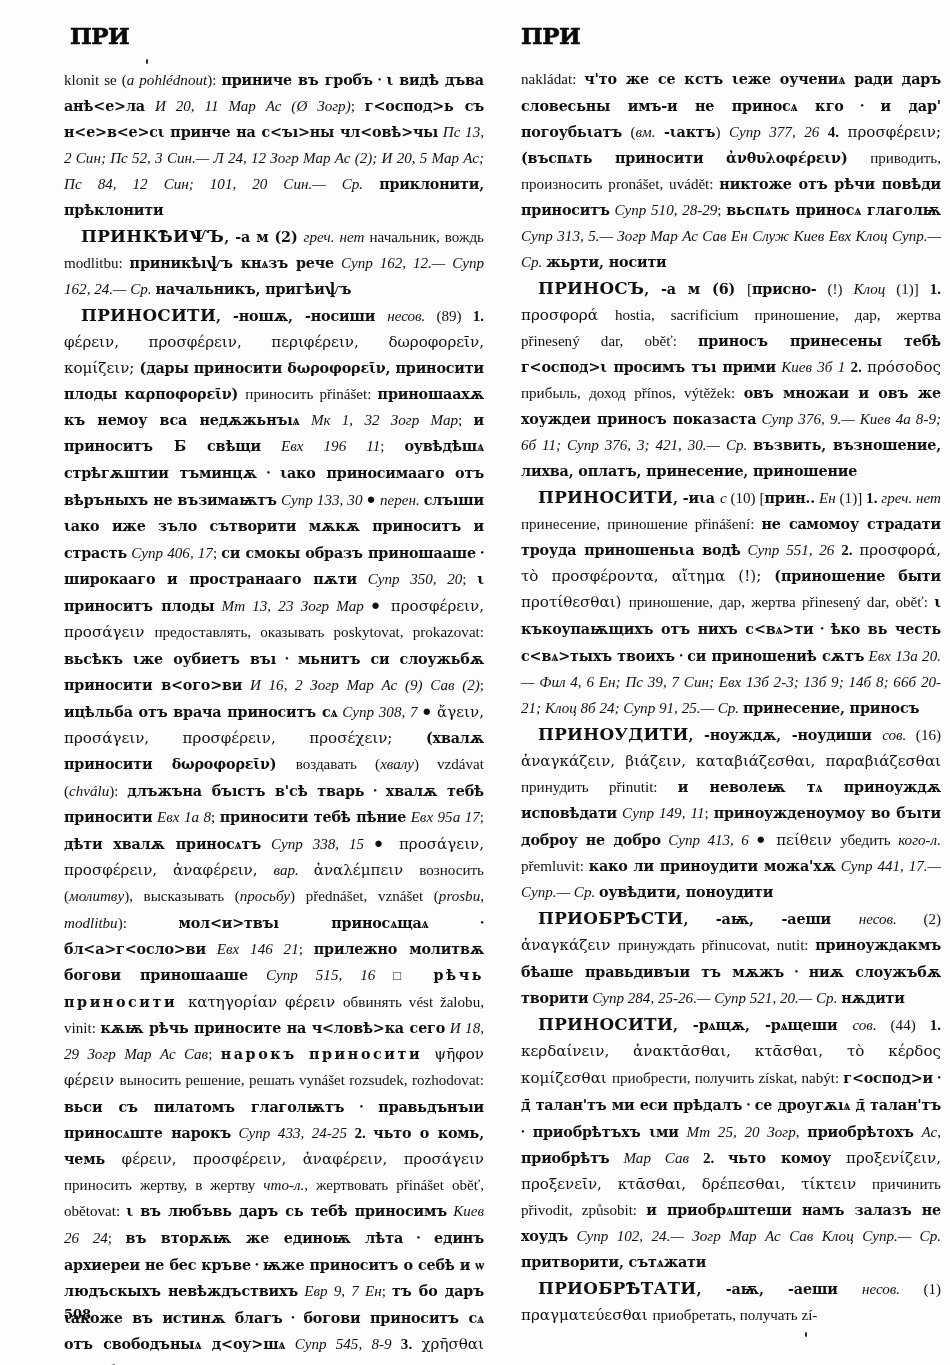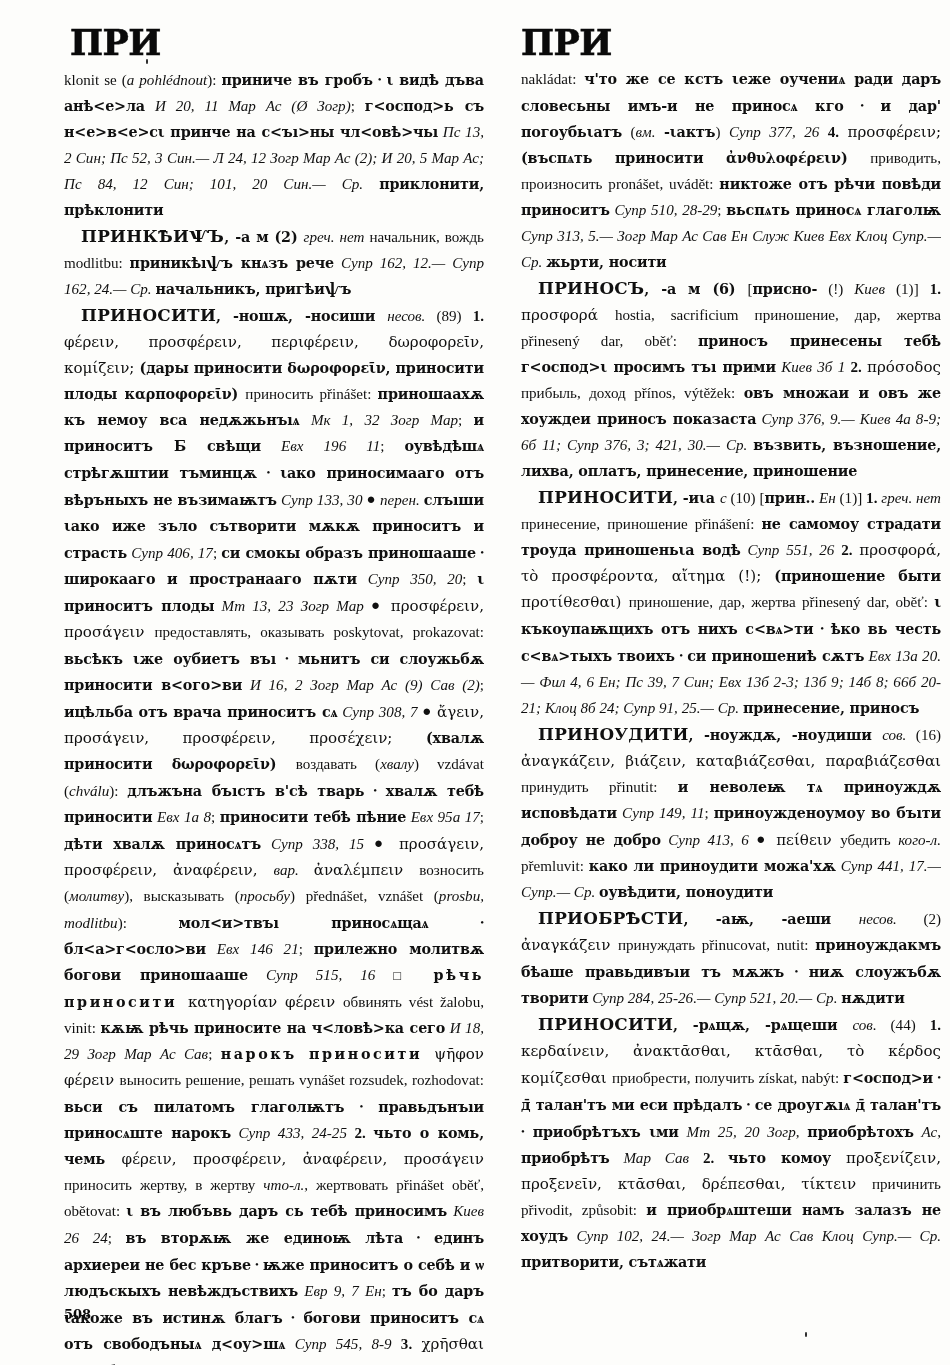--- a/index.html
+++ b/index.html
@@ -21,21 +21,21 @@
     inset: 0;
     background: #fdfdfb;
   }
 
   
   .running-head {
     position: absolute;
     top: 22px;
     font-family: "DejaVu Serif", "Liberation Serif", serif;
     font-weight: 700;
-    font-size: 35px;
+    font-size: 23px;
     letter-spacing: -0.5px;
     color: #0a0a0a;
     -webkit-text-stroke: 0.6px #0a0a0a;
   }
   .running-head.left  { left: 70px; }
   .running-head.right { left: 521px; }
 
   
   .columns {
     position: absolute;
@@ -157,21 +157,21 @@
 
     </div>
 
     <div class="col right">
 
       <p>
         <span class="rm">nakládat: </span><span class="ocs">ч'то же се κстъ ιеже оучениѧ ради даръ словесьны имъ-и не приносѧ κго</span> <span class="dot-sm">•</span> <span class="ocs">и дар' погоубьιатъ</span> (<span class="it">вм.</span> <span class="ocs">-ιактъ</span>) <span class="src">Супр 377, 26</span> <span class="sn">4.</span> <span class="gr it">προσφέρειν; </span><span class="ocs">(въспѧть приносити <span class="gr it">ἀνθυλοφέρειν</span>) </span><span class="ru">приводить, произносить </span><span class="rm">pronášet, uvádět: </span><span class="ocs">никтоже отъ рѣчи повѣди приноситъ</span> <span class="src">Супр 510, 28-29</span>; <span class="ocs">вьспѧть приносѧ глаголѭ</span> <span class="src">Супр 313, 5.— Зогр Мар Ас Сав Ен Служ Киев Евх Клоц Супр.— Ср.</span> <span class="ocs">жьрти, носити</span>
       </p>
 
       <p class="entry">
-        <span class="hw">ПРИНОСЪ</span><span class="ocs">, -а м (6) </span><span>[<span class="ocs">присно-</span> (!) <span class="src">Киев</span> (1)]</span>
+        <span class="hw">ПРИНОСЪ</span><span class="ocs">, -а м (6) </span><span>[<span class="ocs">присно-</span> (!) <span class="src">Клоц</span> (1)]</span>
         <span class="sn">1.</span> <span class="gr it">προσφορά </span><span class="rm">hostia, sacrificium </span><span class="ru">приношение, дар, жертва </span><span class="rm">přinesený dar, oběť: </span><span class="ocs">приносъ принесены тебѣ г&lt;оспод&gt;ι просимъ тъı прими</span> <span class="src">Киев 3б 1</span> <span class="sn">2.</span> <span class="gr it">πρόσοδος </span><span class="ru">прибыль, доход </span><span class="rm">přínos, výtěžek: </span><span class="ocs">овъ множаи и овъ же хоуждеи приносъ показаста</span> <span class="src">Супр 376, 9.— Киев 4а 8-9; 6б 11; Супр 376, 3; 421, 30.— Ср.</span> <span class="ocs">възвить, възношение, лихва, оплатъ, принесение, приношение</span>
       </p>
 
       <p class="entry">
         <span class="hw">ПРИНОСИТИ</span><span class="ocs">, -иιа </span><span class="it">с</span> <span class="rm">(10)</span> <span>[<span class="ocs">прин..</span> <span class="src">Ен</span> (1)]</span>
         <span class="sn">1.</span> <span class="it">греч. нет </span><span class="ru">принесение, приношение </span><span class="rm">přinášení: </span><span class="ocs">не самомоу страдати троуда приношеньιа водѣ</span> <span class="src">Супр 551, 26</span> <span class="sn">2.</span> <span class="gr it">προσφορά, τὸ προσφέροντα, αἴτημα (!); </span><span class="ocs">(приношение быти </span><span class="gr it">προτίθεσθαι) </span><span class="ru">приношение, дар, жертва </span><span class="rm">přinesený dar, oběť: </span><span class="ocs">ι къкоуπаѭщихъ отъ нихъ с&lt;вѧ&gt;ти</span> <span class="dot-sm">•</span> <span class="ocs">ѣко вь честь с&lt;вѧ&gt;тыхъ твоихъ</span> <span class="dot-sm">•</span> <span class="ocs">си приношениѣ сѫтъ</span> <span class="src">Евх 13а 20.— Фил 4, 6 Ен; Пс 39, 7 Син; Евх 13б 2-3; 13б 9; 14б 8; 66б 20-21; Клоц 8б 24; Супр 91, 25.— Ср.</span> <span class="ocs">принесение, приносъ</span>
       </p>
 
       <p class="entry">
         <span class="hw">ПРИНОУДИТИ</span><span class="ocs">, -ноуждѫ, -ноудиши </span><span class="it">сов.</span><span class="rm"> (16)</span>
@@ -181,19 +181,23 @@
       <p class="entry">
         <span class="hw">ПРИОБРѢСТИ</span><span class="ocs">, -аѭ, -аеши </span><span class="it">несов.</span><span class="rm"> (2)</span>
         <span class="gr it">ἀναγκάζειν </span><span class="ru">принуждать </span><span class="rm">přinucovat, nutit: </span><span class="ocs">приноуждаκмъ бѣаше правьдивъıи тъ мѫжъ</span> <span class="dot-sm">•</span> <span class="ocs">ниѫ слоужъбѫ творити</span> <span class="src">Супр 284, 25-26.— Супр 521, 20.— Ср.</span> <span class="ocs">нѫдити</span>
       </p>
 
       <p class="entry">
         <span class="hw">ПРИНОСИТИ</span><span class="ocs">, -рѧщѫ, -рѧщеши </span><span class="it">сов.</span><span class="rm"> (44)</span>
         <span class="sn">1.</span> <span class="gr it">κερδαίνειν, ἀνακτᾶσθαι, κτᾶσθαι, τὸ κέρδος κομίζεσθαι </span><span class="ru">приобрести, получить </span><span class="rm">získat, nabýt: </span><span class="ocs">г&lt;оспод&gt;и</span> <span class="dot-sm">•</span> <span class="ocs">д̄ талан'тъ ми еси прѣдалъ</span> <span class="dot-sm">•</span> <span class="ocs">се дроугѫıѧ д̄ талан'тъ</span> <span class="dot-sm">•</span> <span class="ocs">приобрѣтъхъ ιми</span> <span class="src">Мт 25, 20 Зогр</span>, <span class="ocs">приобрѣтохъ</span> <span class="src">Ас</span>, <span class="ocs">приобрѣтъ</span> <span class="src">Мар Сав</span> <span class="sn">2.</span> <span class="ocs">чьто комоу </span><span class="gr it">προξενίζειν, προξενεῖν, κτᾶσθαι, δρέπεσθαι, τίκτειν </span><span class="ru">причинить </span><span class="rm">přivodit, způsobit: </span><span class="ocs">и приобрѧштеши намъ залазъ не хоудъ</span> <span class="src">Супр 102, 24.— Зогр Мар Ас Сав Клоц Супр.— Ср.</span> <span class="ocs">притворити, сътѧжати</span>
       </p>
 
+      <p class="entry">
+        <span class="hw">ПРИОБРѢТАТИ</span><span class="ocs">, -аѭ, -аеши </span><span class="it">несов.</span><span class="rm"> (1)</span>
+        <span class="gr it">πραγματεύεσθαι </span><span class="ru">приобретать, получать </span><span class="rm">zí-</span>
+      </p>
 
     </div>
   </div>
 
   <div class="folio">508</div>
 
 </div>
 
 </body></html>

